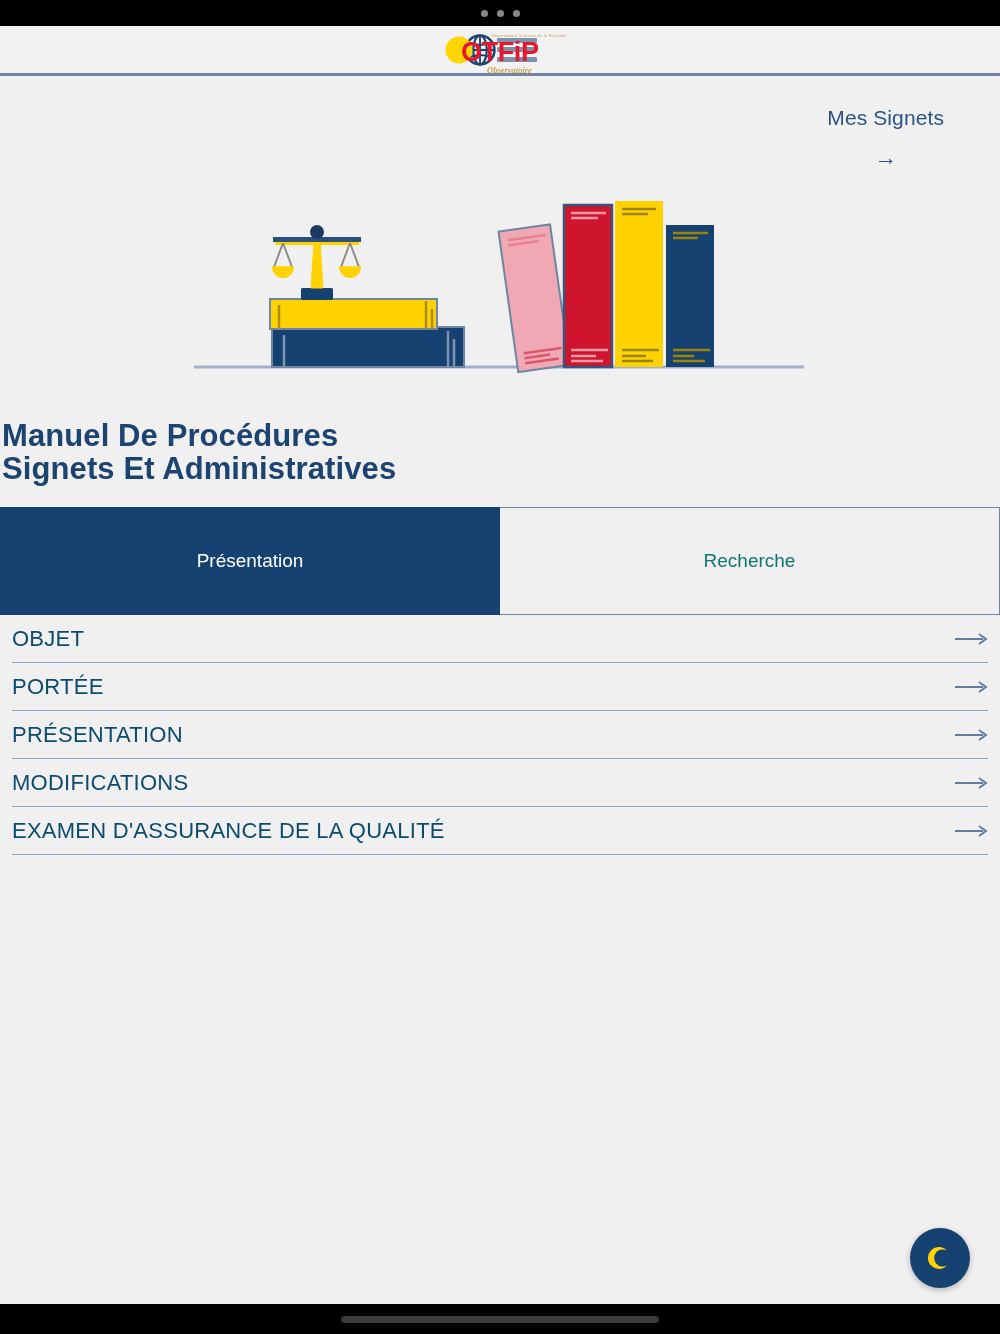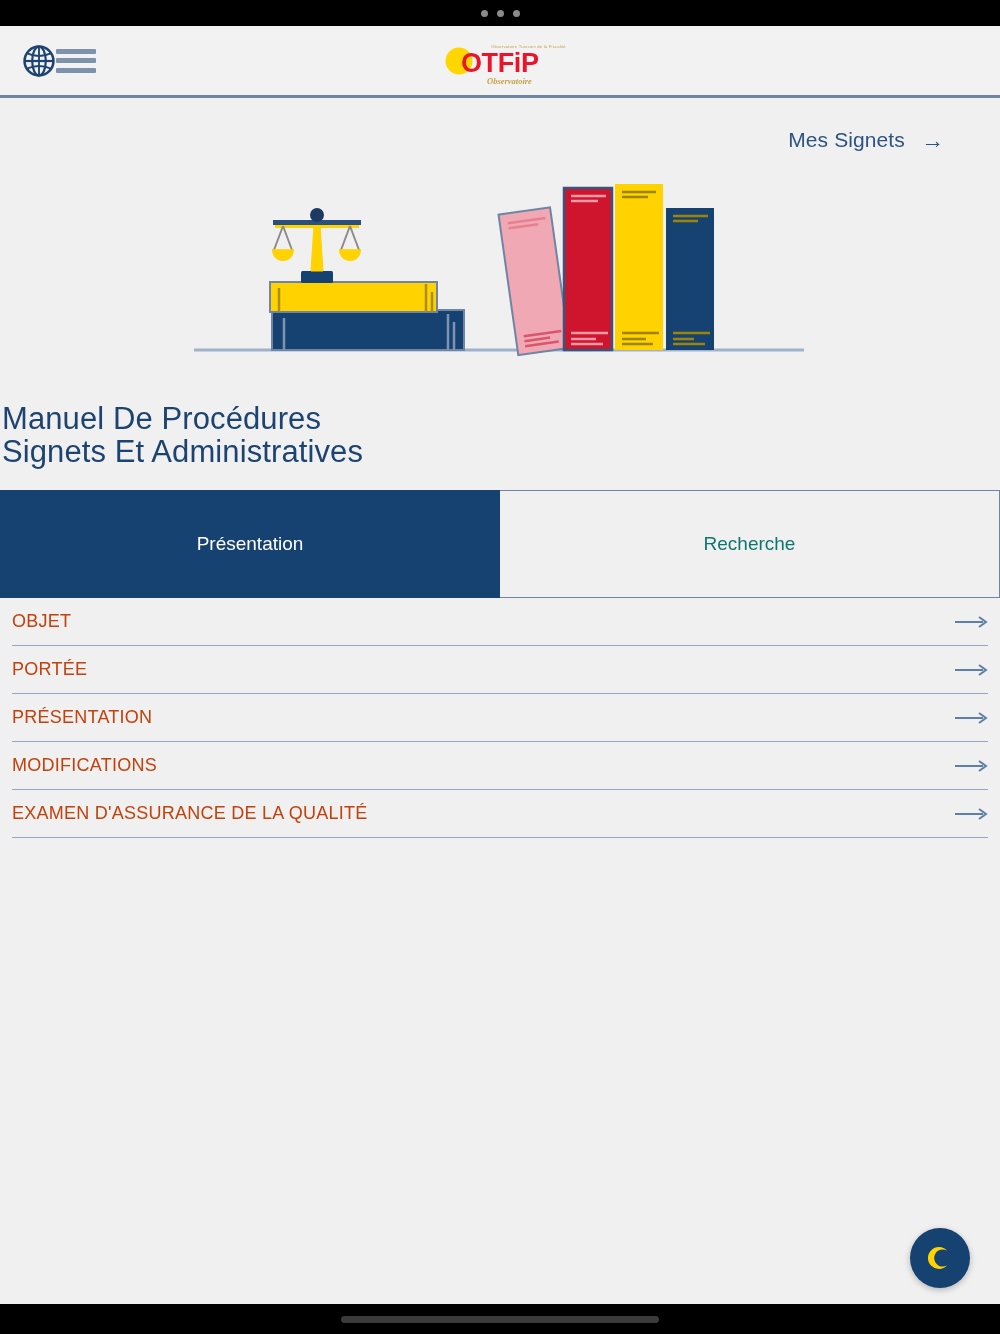--- a/index.html
+++ b/index.html
@@ -27,26 +27,26 @@
   }
   .status-dot {
     width: 7px;
     height: 7px;
     border-radius: 50%;
     background: #8a8a8a;
   }
 
   
   .app-header {
-    height: 72px;
+    height: 50px;
     background: #f2f2f2;
     border-bottom: 3px solid #6f85a3;
     display: flex;
     align-items: center;
-    justify-content: flex-start;
+    justify-content: center;
     padding: 0 22px;
     position: relative;
   }
 
   .globe-icon { width: 34px; height: 34px; display: block; }
 
   .hamburger {
     width: 40px;
     height: 28px;
     display: flex;
@@ -83,20 +83,21 @@
   }
   .bookmark-link {
     display: inline-flex;
     align-items: center;
     gap: 16px;
     color: #2d5382;
     font-size: 21px;
     letter-spacing: .1px;
     cursor: pointer;
     text-decoration: none;
+    flex-direction: column;
   }
   .arrow-right-small {
     font-size: 23px;
     line-height: 1;
     color: #2d5382;
     display: inline-block;
   }
 
   
   .hero {
@@ -104,21 +105,21 @@
     margin-top: 18px;
     position: relative;
   }
   .hero svg { display: block; margin: 0 auto; }
 
   
   .page-title {
     color: #1d4470;
     font-size: 31px;
     line-height: 1.07;
-    font-weight: 400;
+    font-weight: 700;
     padding: 22px 0 0 2px;
     letter-spacing: .1px;
   }
 
   
   .tabs {
     display: flex;
     height: 108px;
     margin-top: 22px;
     width: 100%;
@@ -146,22 +147,22 @@
   .section-list { padding: 0 12px; }
   .list-item {
     display: flex;
     align-items: center;
     justify-content: space-between;
     height: 48px;
     border-bottom: 1px solid #93a7bf;
     cursor: pointer;
   }
   .list-item-label {
-    color: #c2410c;
-    font-size: 18px;
+    color: #0c4a6e;
+    font-size: 22px;
     letter-spacing: .25px;
   }
   .list-arrow {
     width: 34px;
     height: 14px;
     display: block;
   }
 
   
   .fab {

